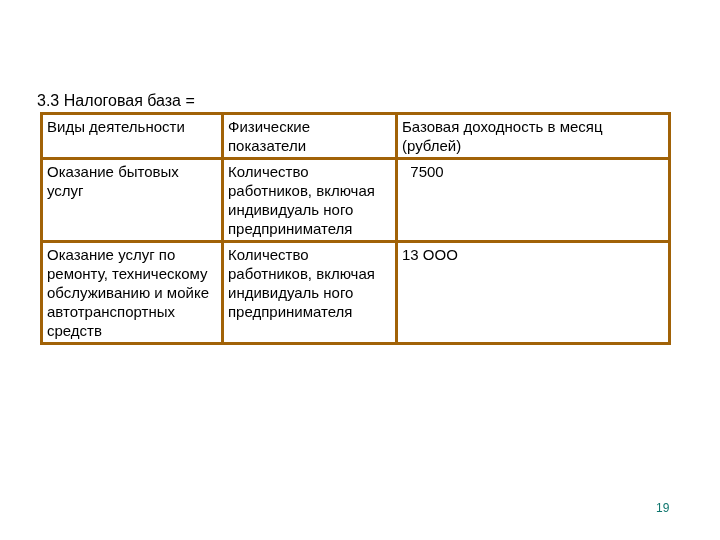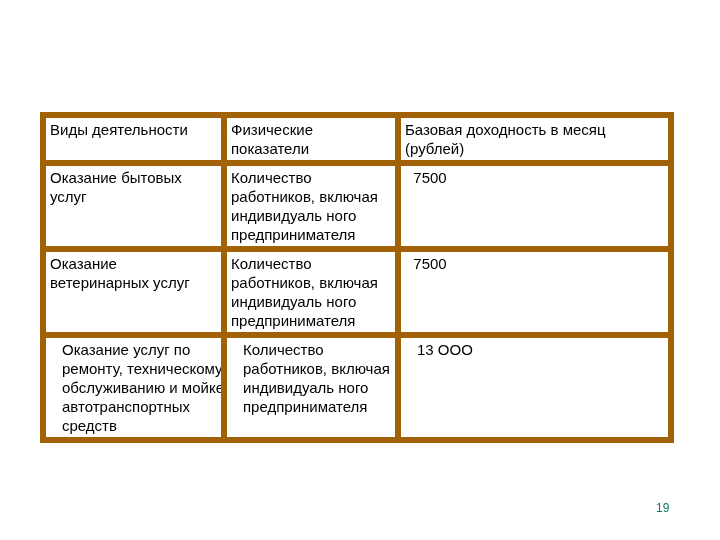--- a/index.html
+++ b/index.html
@@ -25,21 +25,21 @@
   table.tax-table {
     position: absolute;
     left: 40px;
     top: 112px;
     width: 628px;
     border-collapse: collapse;
     table-layout: fixed;
   }
   table.tax-table th,
   table.tax-table td {
-    border: 6px solid #a16207;
+    border: 3px solid #a16207;
     vertical-align: top;
     text-align: left;
     font-weight: normal;
     font-size: 15px;
     line-height: 19px;
     padding: 2px 4px;
     white-space: pre;
     overflow: hidden;
   }
   table.tax-table th { height: 39px; }
@@ -55,20 +55,21 @@
     line-height: 14px;
     color: #0f766e;
   }
 </style>
 </head>
 <body>
 
 <div class="slide">
 
   <div class="title">
+    <div>3.3 Налоговая база =</div>
   </div>
 
   <table class="tax-table">
     <colgroup>
       <col style="width:181px">
       <col style="width:174px">
       <col style="width:273px">
     </colgroup>
     <thead>
       <tr>
@@ -83,29 +84,20 @@
         <tr>
           <td>Оказание бытовых
 услуг</td>
           <td>Количество
 работников, включая
 индивидуаль ного
 предпринимателя</td>
           <td>  7500</td>
         </tr>
         <tr>
-          <td>Оказание
-ветеринарных услуг</td>
-          <td>Количество
-работников, включая
-индивидуаль ного
-предпринимателя</td>
-          <td>  7500</td>
-        </tr>
-        <tr>
           <td>Оказание услуг по
 ремонту, техническому
 обслуживанию и мойке
 автотранспортных
 средств</td>
           <td>Количество
 работников, включая
 индивидуаль ного
 предпринимателя</td>
           <td>13 ООО</td>

